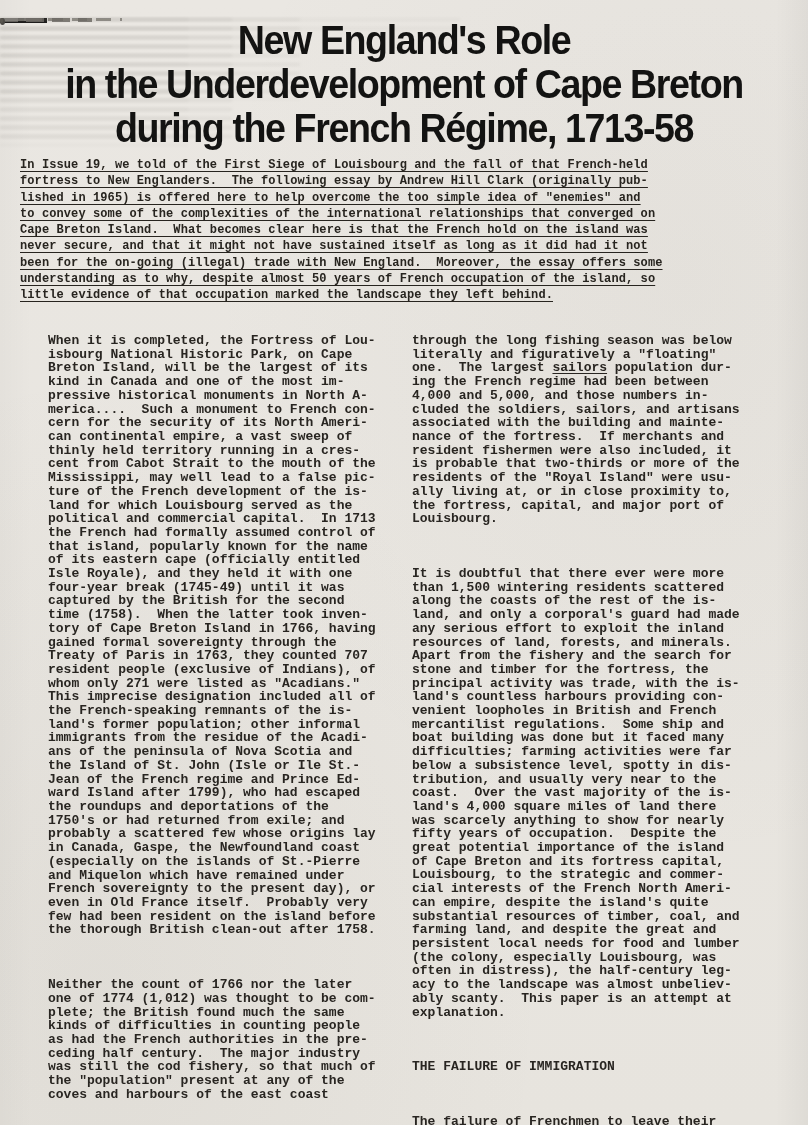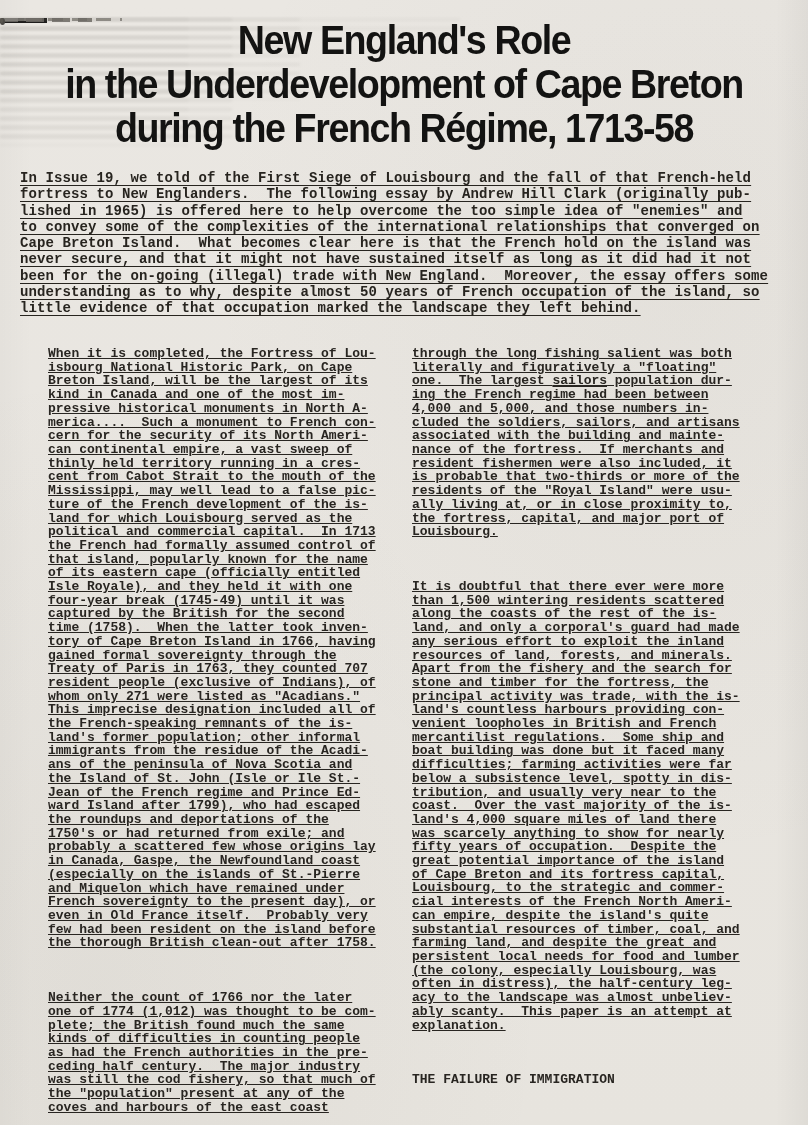--- a/index.html
+++ b/index.html
@@ -25,23 +25,23 @@
     font-size:40px; line-height:44px;
     letter-spacing:-1.5px;
     text-align:center;
     color:#131312;
     transform:scaleX(0.94);
     transform-origin:50% 0;
   }
 
   
   .intro {
-    margin:20px 18px 0 20px;
+    margin:7px 18px 0 20px;
     width:770px;
-    font-size:14px; line-height:16.3px;
+    font-size:12px; line-height:16.3px;
     font-weight:bold;
     letter-spacing:0.1px;
     white-space:pre-wrap;
     text-decoration:underline;
     text-decoration-thickness:1.3px;
     text-underline-offset:3px;
     color:#27241f;
   }
 
   
@@ -49,21 +49,21 @@
     display:flex; gap:16px;
     margin:3px 0 0 48px;
   }
   .col {
     width:348px;
     font-size:13px; line-height:13.7px;
     font-weight:bold;
     white-space:pre-wrap;
     color:#282521;
   }
-  .para { margin:0 0 13.7px 0;text-decoration:underline; }
+  .para { margin:0 0 13.7px 0; }
   .para:last-child { margin-bottom:0; }
   .u {
     text-decoration:underline;
     text-decoration-thickness:1.2px;
     text-underline-offset:2px;
   }
   .section-heading { margin:0 0 14px 0; }
 
   
   .artifact { position:absolute; pointer-events:none; }
@@ -169,21 +169,21 @@
 one of 1774 (1,012) was thought to be com-
 plete; the British found much the same
 kinds of difficulties in counting people
 as had the French authorities in the pre-
 ceding half century.  The major industry
 was still the cod fishery, so that much of
 the "population" present at any of the
 coves and harbours of the east coast</div>
     </div>
     <div class="col">
-      <div class="para"><span>through the long fishing salient was both
+      <div class="para"><span>through the long fishing season was below
 literally and figuratively a "floating"
 one.  The largest </span><span class="u">sailors</span><span> population dur-
 ing the French regime had been between
 4,000 and 5,000, and those numbers in-
 cluded the soldiers, sailors, and artisans
 associated with the building and mainte-
 nance of the fortress.  If merchants and
 resident fishermen were also included, it
 is probable that two-thirds or more of the
 residents of the "Royal Island" were usu-

